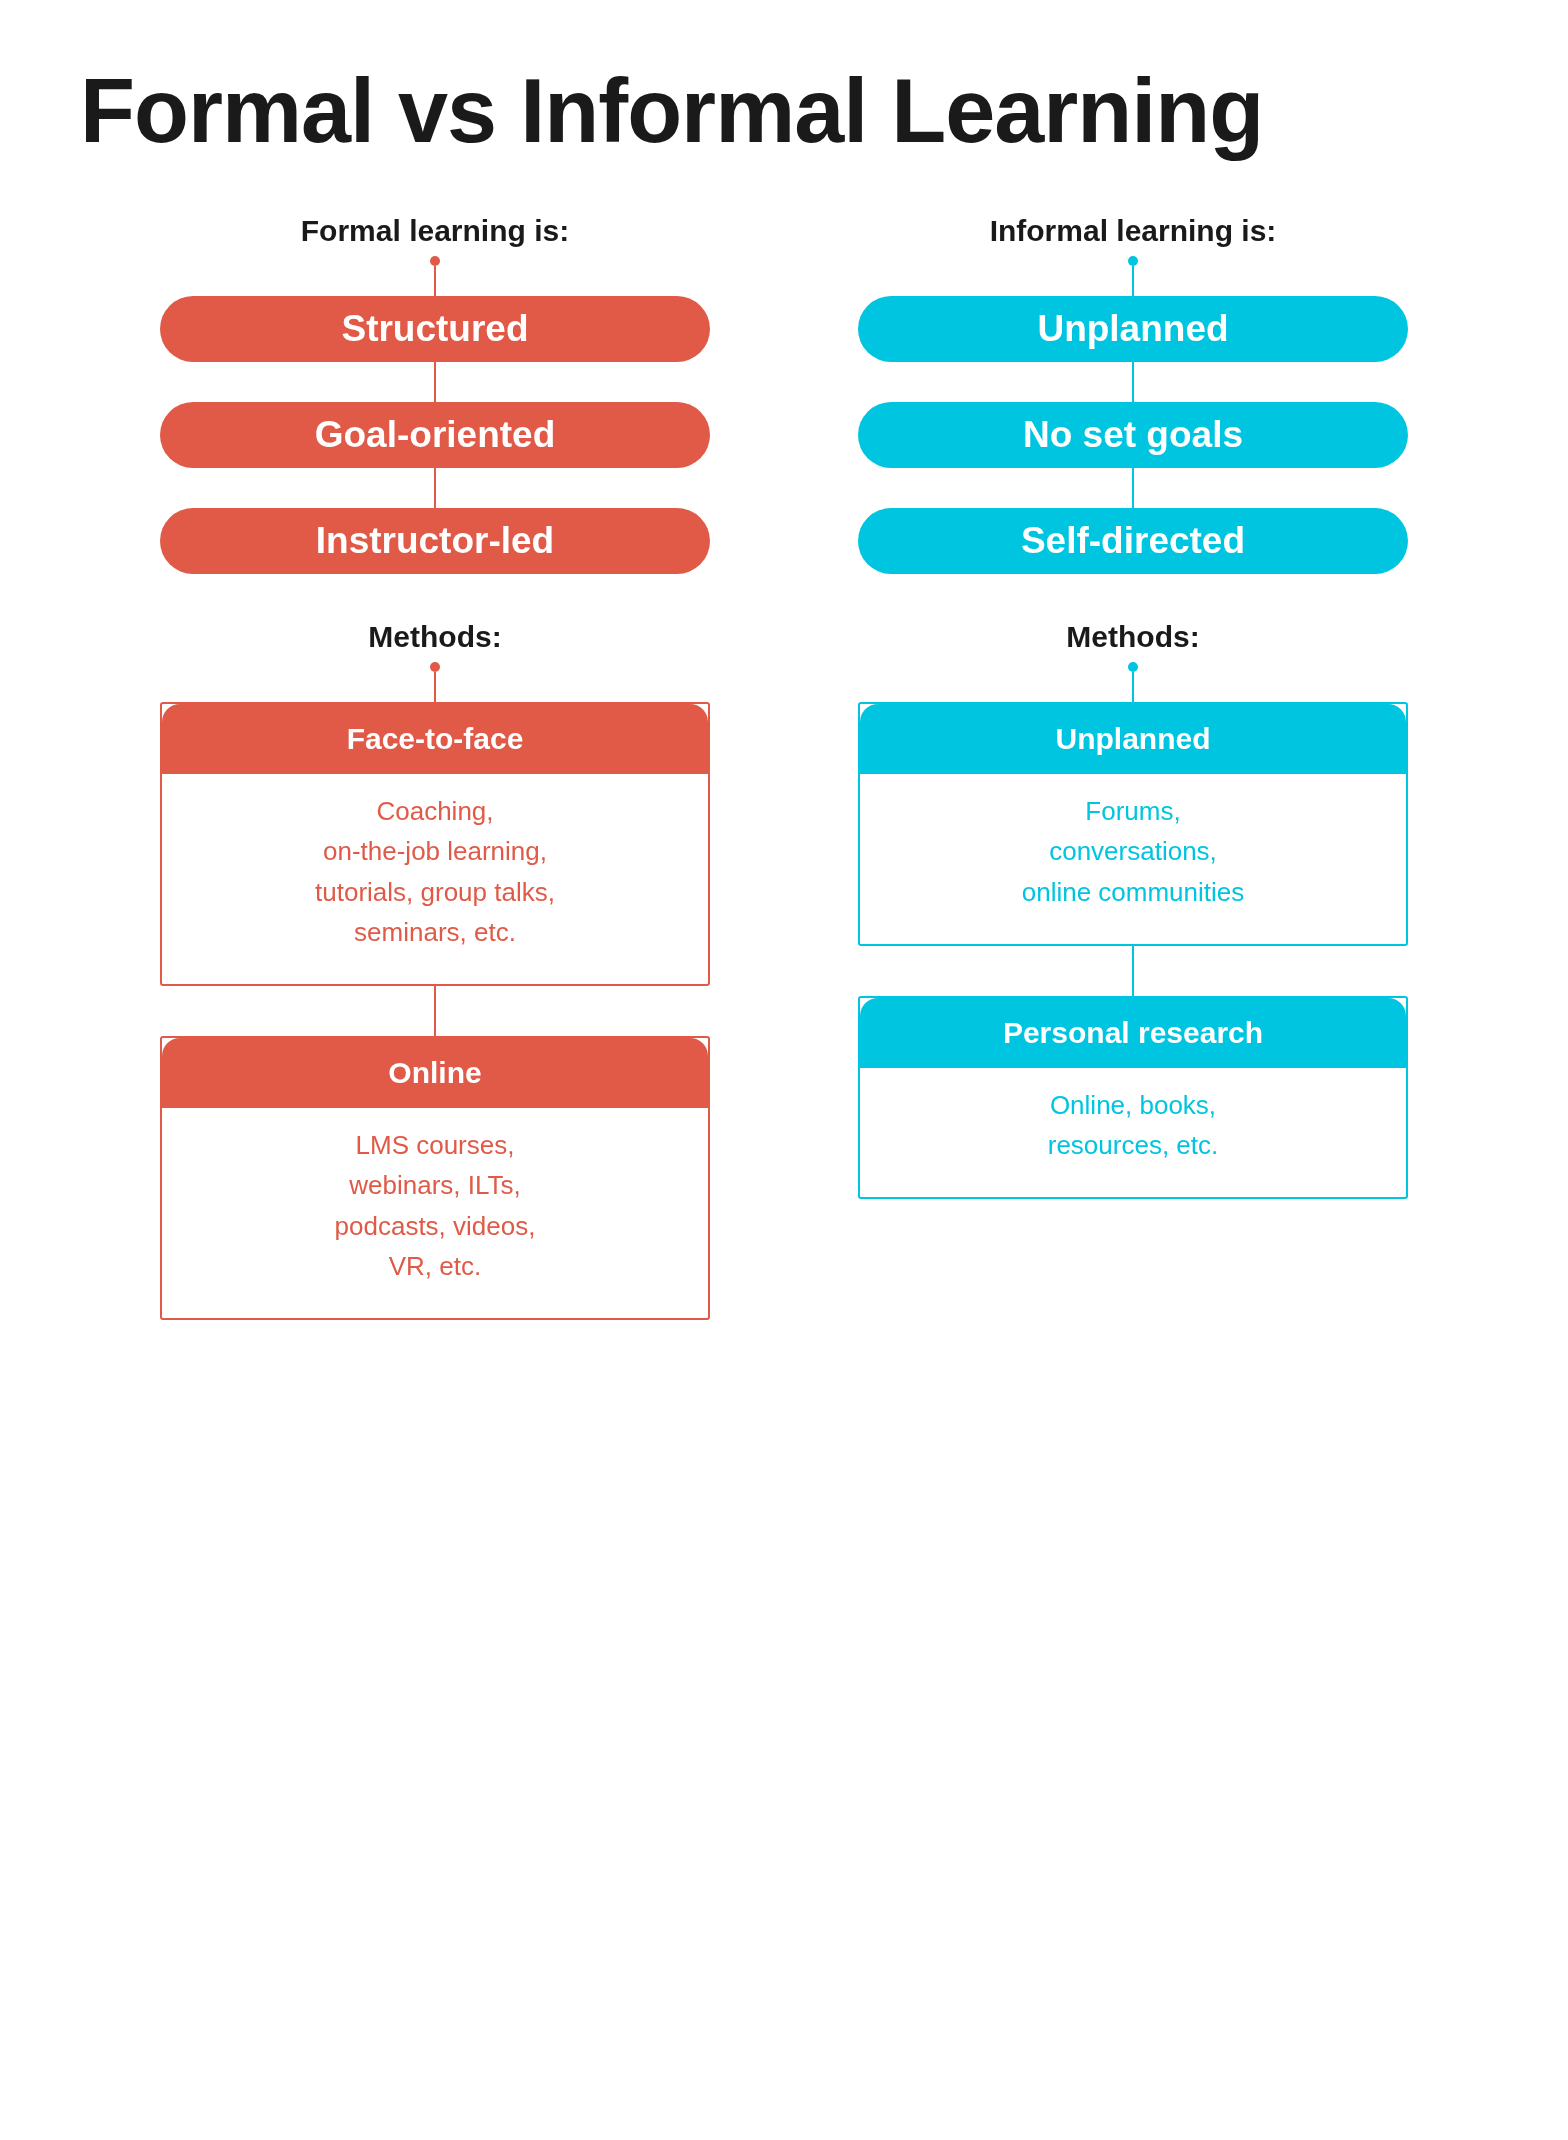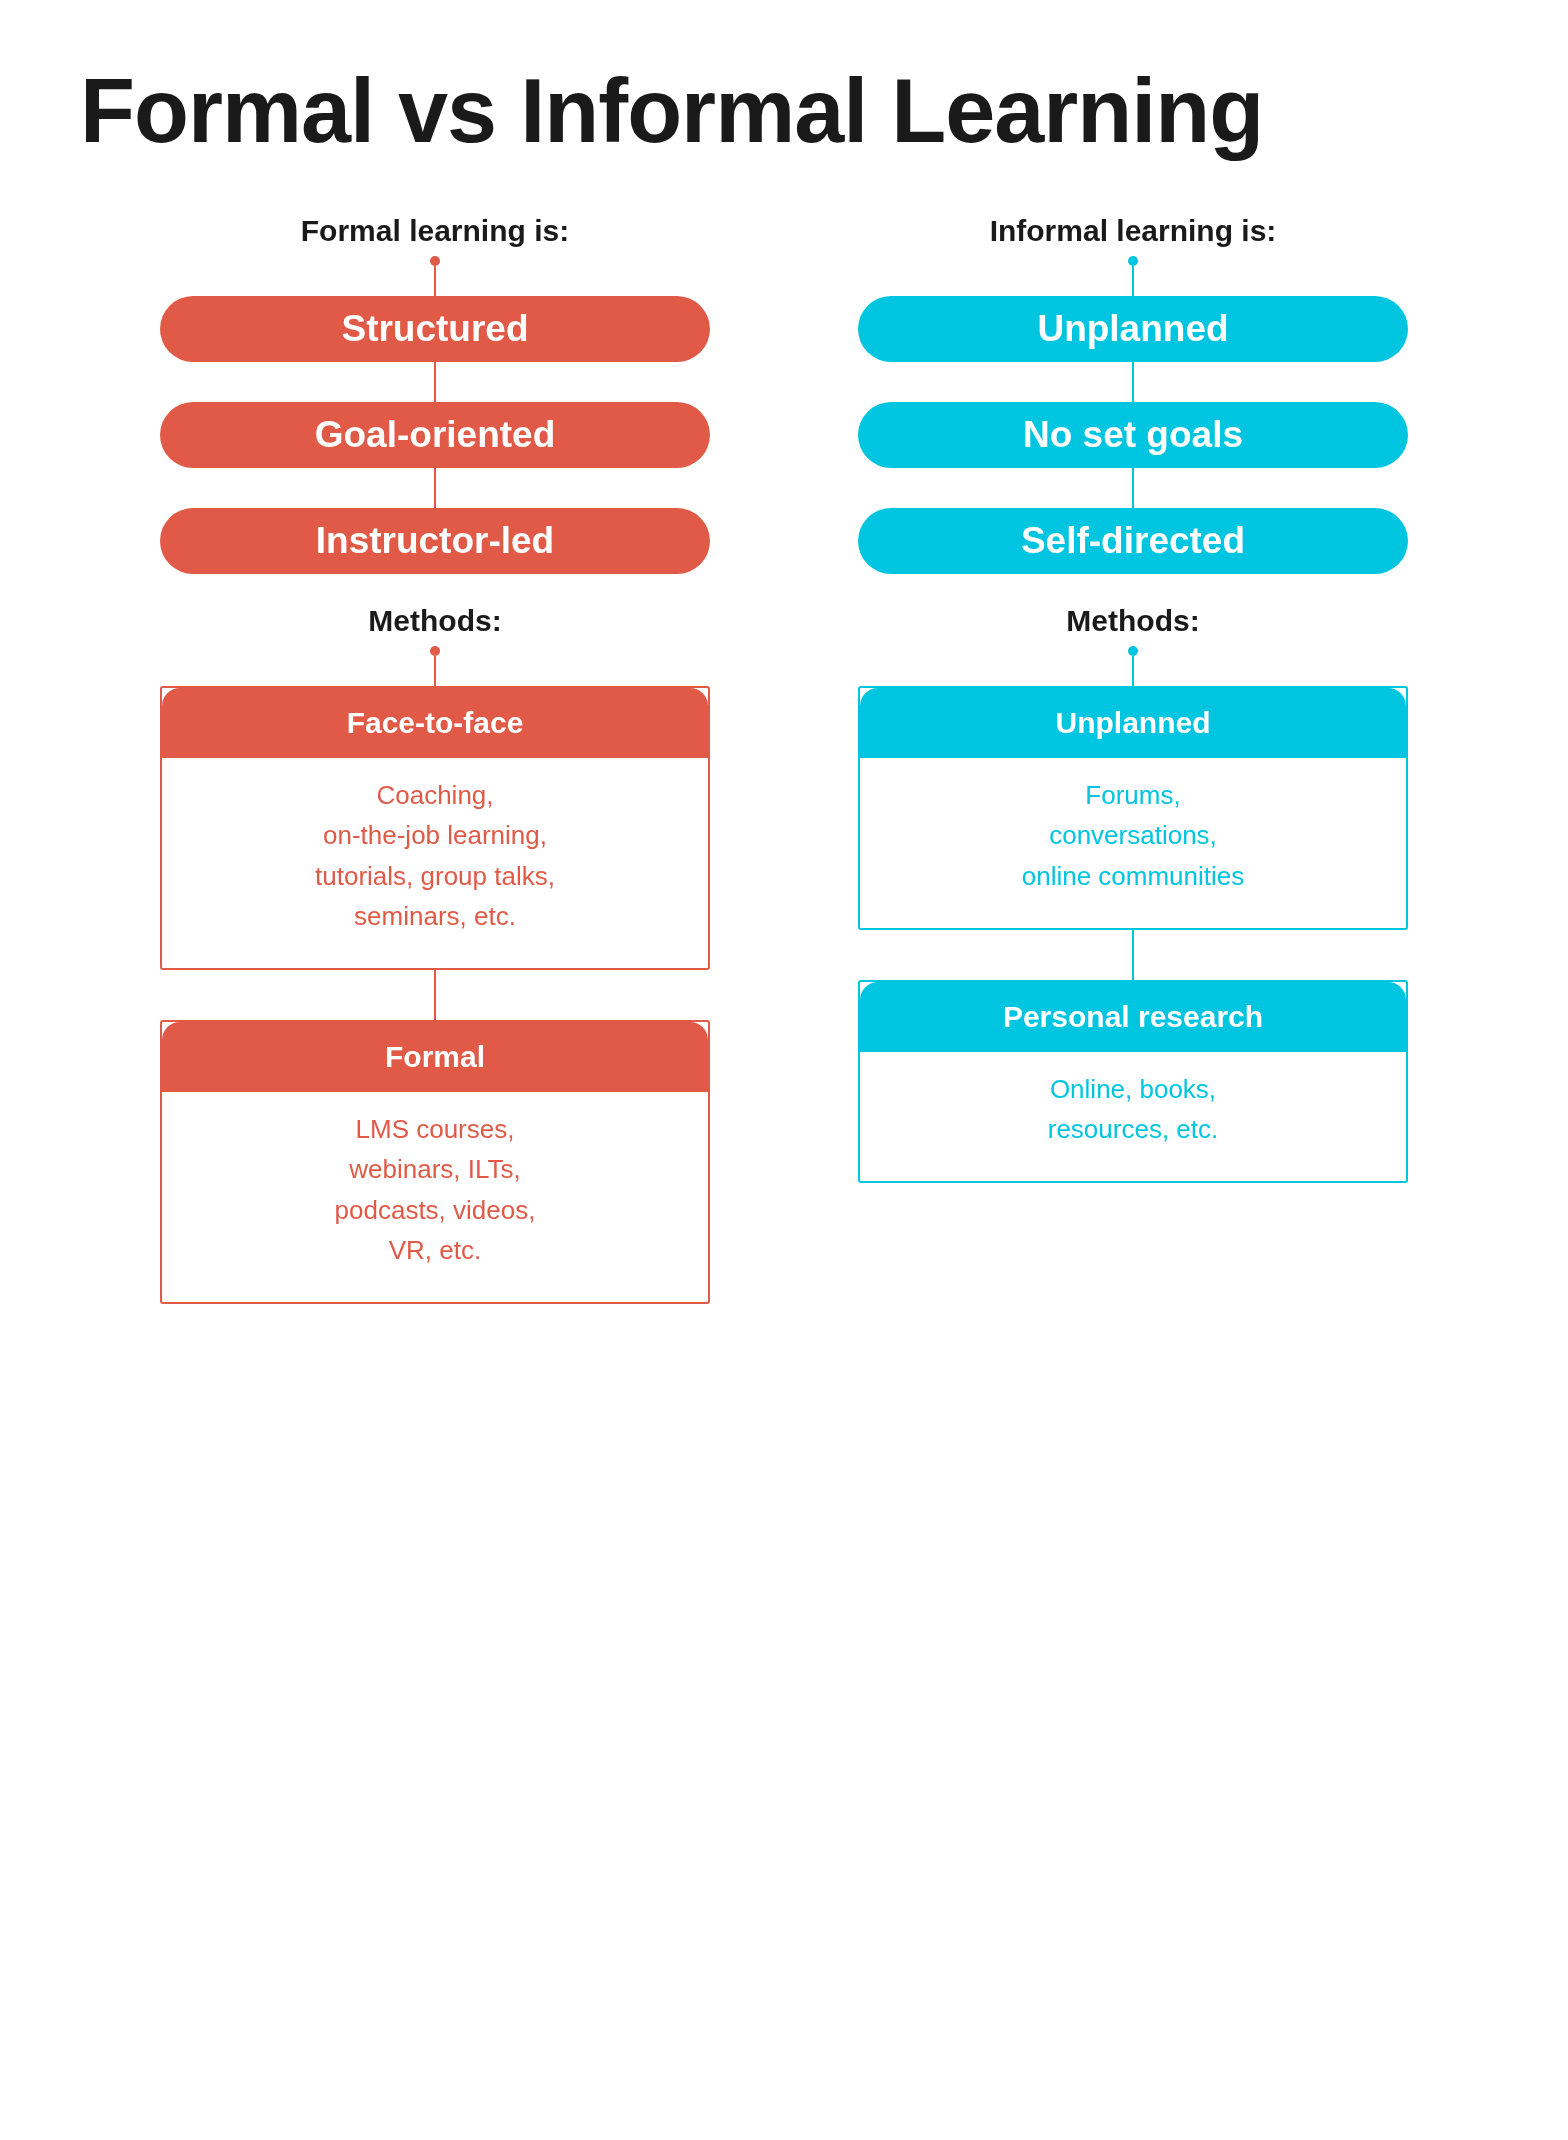--- a/index.html
+++ b/index.html
@@ -88,21 +88,21 @@
     }
 
     .pill-red { background: #e05a47; }
     .pill-cyan { background: #00c5e0; }
 
     
     .methods-label {
       font-size: 30px;
       font-weight: 700;
       color: #1a1a1a;
-      margin: 30px 0 8px 0;
+      margin: 46px 0 8px 0;
       text-align: center;
     }
 
     
     .card {
       border-radius: 3px;
       width: 100%;
       max-width: 550px;
       overflow: hidden;
     }
@@ -190,21 +190,21 @@
     <div class="card card-red">
       <div class="card-header-red">Face-to-face</div>
       <div class="card-body card-body-red">Coaching,<br>on-the-job learning,<br>tutorials, group talks,<br>seminars, etc.</div>
     </div>
 
     <div class="connector">
       <div class="line line-red" style="height:50px;"></div>
     </div>
 
     <div class="card card-red">
-      <div class="card-header-red">Formal</div>
+      <div class="card-header-red">Online</div>
       <div class="card-body card-body-red">LMS courses,<br>webinars, ILTs,<br>podcasts, videos,<br>VR, etc.</div>
     </div>
 
   </div>
 
   <div class="column">
 
     <div class="column-label">Informal learning is:</div>
 
     <div class="connector">

